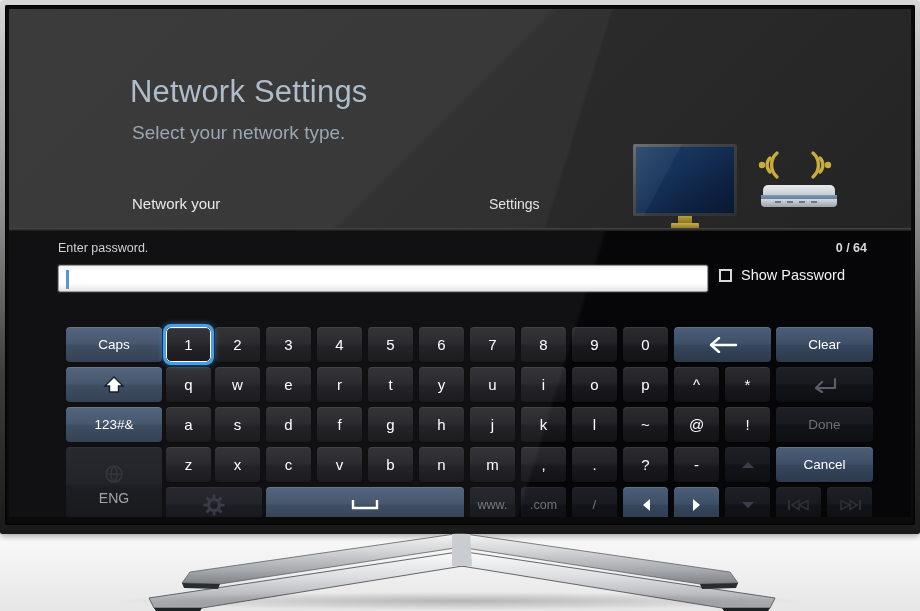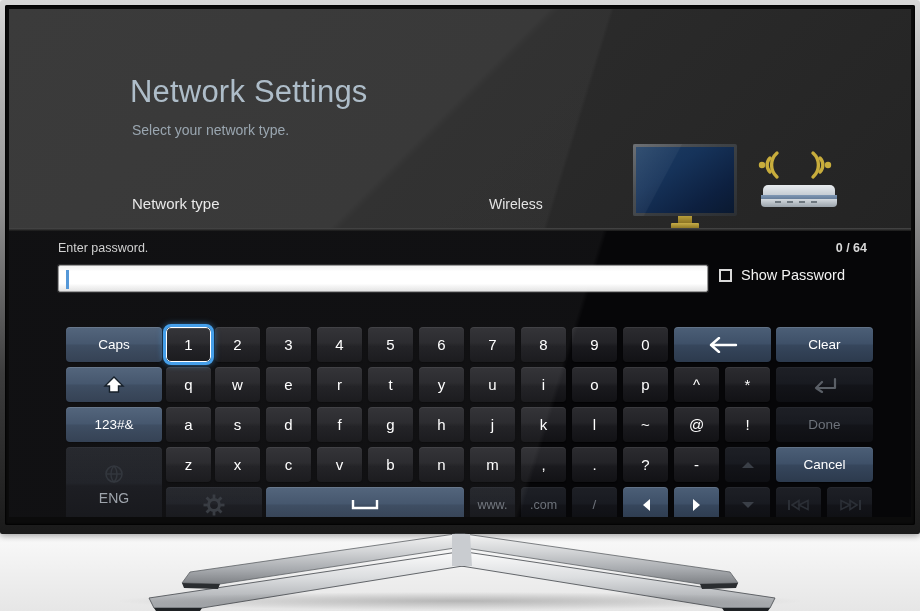--- a/index.html
+++ b/index.html
@@ -44,21 +44,21 @@
     background: linear-gradient(107deg, rgba(255,255,255,0.035) 0%, rgba(255,255,255,0.035) 62%, rgba(255,255,255,0) 62.4%, rgba(255,255,255,0) 100%);
     pointer-events: none;
   }
   #page-title {
     position: absolute; left: 121px; top: 65px;
     font-size: 31px; font-weight: 400; color: #aebdc9;
     letter-spacing: .2px;
   }
   #page-subtitle {
     position: absolute; left: 123px; top: 113px;
-    font-size: 14px; color: #9aa6b0;
+    font-size: 19px; color: #9aa6b0;
   }
   #network-type-label {
     position: absolute; left: 123px; top: 186px;
     font-size: 15px; color: #e9e9e9;
   }
   #network-type-value {
     position: absolute; left: 480px; top: 187px;
     font-size: 14px; color: #e4e4e4;
   }
   #panel-divider {
@@ -208,22 +208,22 @@
   <div id="tv-bezel-inner"></div>
 
   <div id="tv-screen">
 
     <div id="settings-panel">
       <div id="panel-sheen"></div>
 
       <div id="page-title">Network Settings</div>
       <div id="page-subtitle">Select your network type.</div>
 
-      <div id="network-type-label">Network type</div>
-      <div id="network-type-value">Wireless</div>
+      <div id="network-type-label">Network your</div>
+      <div id="network-type-value">Settings</div>
 
       <div id="network-illustration">
         <div id="illus-tv-body">
           <div id="illus-tv-display"></div>
         </div>
         <div id="illus-tv-glint"></div>
         <div id="illus-tv-neck"></div>
         <div id="illus-tv-base"></div>
 
         <svg class="wifi-arc" style="left:124px;top:6px;" width="34" height="36" viewBox="0 0 34 36">

